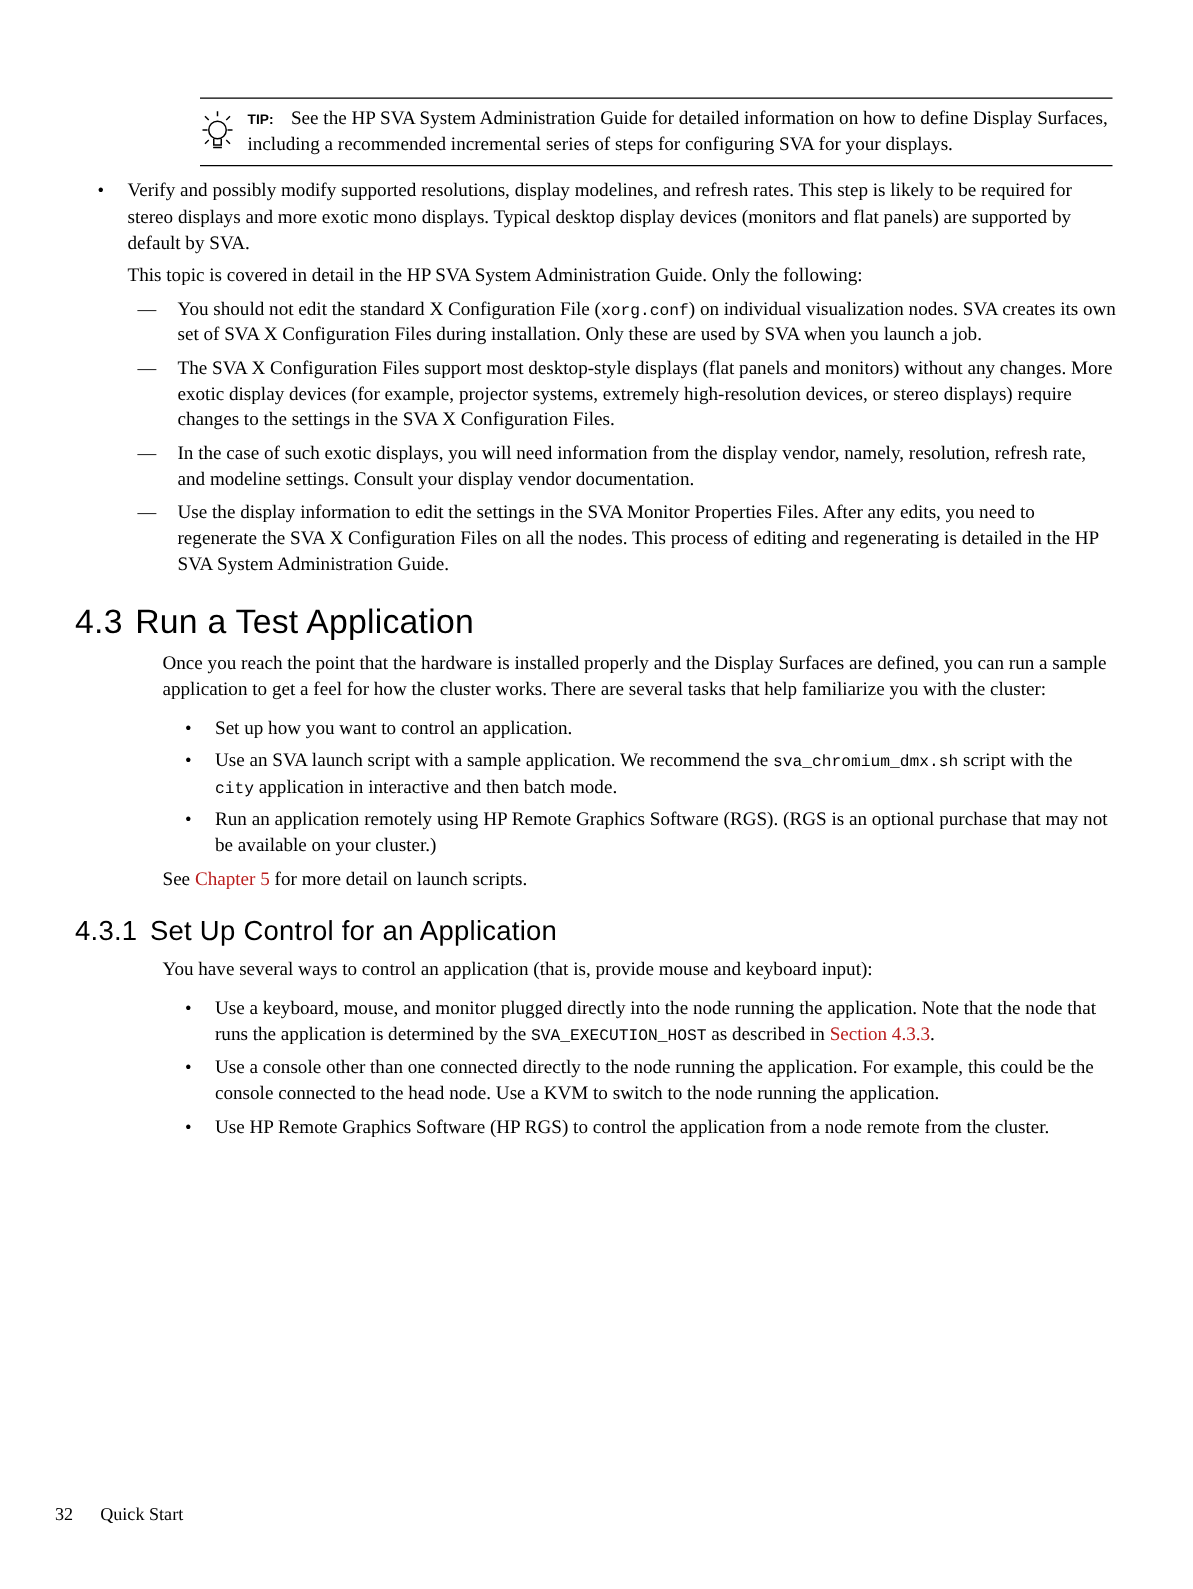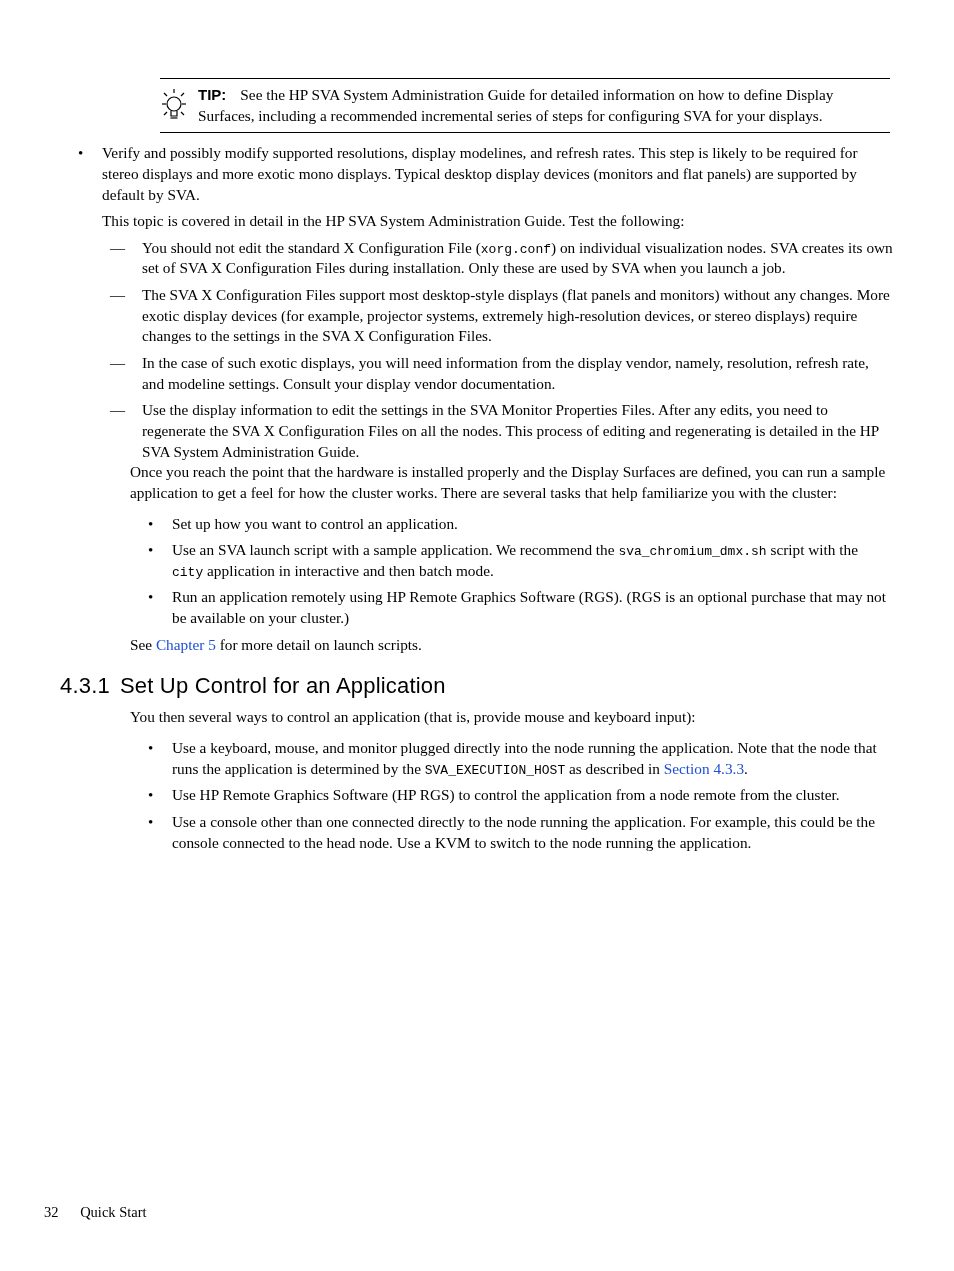--- a/index.html
+++ b/index.html
@@ -41,21 +41,21 @@
     position: relative;
     margin-top: 2px;
   }
   .tip-text {
     font-size: 15.3px;
     line-height: 1.35;
   }
   .tip-label {
     font-family: Arial, Helvetica, sans-serif;
     font-weight: bold;
-    font-size: 15px;
+    font-size: 11px;
     margin-right: 14px;
   }
 
   ul.bul {
     list-style: none;
     margin: 10px 0 0 0;
     padding: 0;
   }
   ul.bul > li {
     padding-left: 42px;
@@ -118,21 +118,21 @@
   .content-block {
     margin-left: 70px;
     margin-right: 4px;
   }
 
   .italic { }
   .mono {
     font-family: "Courier New", Courier, monospace;
     font-size: 13px;
   }
-  a.link, .link { color: #1d4ed8; text-decoration: none; }
+  a.link, .link { color: #b91c1c; text-decoration: none; }
 
 </style>
 </head>
 <body>
 
 <div class="page">
 
   <div class="tip-block">
     <div class="tip-icon">
       <svg viewBox="0 0 28 38" width="28" height="38">
@@ -152,60 +152,63 @@
     </div>
     <div class="tip-text">
       <span class="tip-label">TIP:</span><span>See the </span><span class="italic">HP SVA System Administration Guide</span><span> for detailed information on how to define Display Surfaces, including a recommended incremental series of steps for configuring SVA for your displays.</span>
     </div>
   </div>
 
   <ul class="bul indent-1">
     <li>
       <span>Verify and possibly modify supported resolutions, display modelines, and refresh rates. This step is likely to be required for stereo displays and more exotic mono displays. Typical desktop display devices (monitors and flat panels) are supported by default by SVA.</span>
       <p class="body-p">
-        <span>This topic is covered in detail in the </span><span class="italic">HP SVA System Administration Guide</span><span>. Test the following:</span>
+        <span>This topic is covered in detail in the </span><span class="italic">HP SVA System Administration Guide</span><span>. Only the following:</span>
       </p>
       <ul class="dash">
         <li>
           <span>You should not edit the standard X Configuration File (</span><span class="mono">xorg.conf</span><span>) on individual visualization nodes. SVA creates its own set of SVA X Configuration Files during installation. Only these are used by SVA when you launch a job.</span>
         </li>
         <li>The SVA X Configuration Files support most desktop-style displays (flat panels and monitors) without any changes. More exotic display devices (for example, projector systems, extremely high-resolution devices, or stereo displays) require changes to the settings in the SVA X Configuration Files.</li>
         <li>In the case of such exotic displays, you will need information from the display vendor, namely, resolution, refresh rate, and modeline settings. Consult your display vendor documentation.</li>
         <li>
           <span>Use the display information to edit the settings in the SVA Monitor Properties Files. After any edits, you need to regenerate the SVA X Configuration Files on all the nodes. This process of editing and regenerating is detailed in the </span><span class="italic">HP SVA System Administration Guide</span><span>.</span>
         </li>
       </ul>
     </li>
   </ul>
 
+  <h2 class="sec-43">
+    <span class="num">4.3</span><span>Run a Test Application</span>
+  </h2>
   <div class="content-block">
     <p class="body-p" style="margin-top:0">Once you reach the point that the hardware is installed properly and the Display Surfaces are defined, you can run a sample application to get a feel for how the cluster works. There are several tasks that help familiarize you with the cluster:</p>
     <ul class="bul" style="margin-left:0">
       <li>Set up how you want to control an application.</li>
       <li>
         <span>Use an SVA launch script with a sample application. We recommend the </span><span class="mono">sva_chromium_dmx.sh</span><span> script with the </span><span class="mono">city</span><span> application in interactive and then batch mode.</span>
       </li>
       <li>Run an application remotely using HP Remote Graphics Software (RGS). (RGS is an optional purchase that may not be available on your cluster.)</li>
     </ul>
     <p class="body-p">
       <span>See </span><a class="link">Chapter 5</a><span> for more detail on launch scripts.</span>
     </p>
   </div>
 
   <h3 class="sec-431">
     <span class="num">4.3.1</span><span>Set Up Control for an Application</span>
   </h3>
   <div class="content-block">
-    <p class="body-p" style="margin-top:0">You then several ways to control an application (that is, provide mouse and keyboard input):</p>
+    <p class="body-p" style="margin-top:0">You have several ways to control an application (that is, provide mouse and keyboard input):</p>
     <ul class="bul" style="margin-left:0">
       <li>
         <span>Use a keyboard, mouse, and monitor plugged directly into the node running the application. Note that the node that runs the application is determined by the </span><span class="mono">SVA_EXECUTION_HOST</span><span> as described in </span><a class="link">Section 4.3.3</a><span>.</span>
       </li>
+      <li>Use a console other than one connected directly to the node running the application. For example, this could be the console connected to the head node. Use a KVM to switch to the node running the application.</li>
       <li>Use HP Remote Graphics Software (HP RGS) to control the application from a node remote from the cluster.</li>
-      <li>Use a console other than one connected directly to the node running the application. For example, this could be the console connected to the head node. Use a KVM to switch to the node running the application.</li>
     </ul>
   </div>
 
   <div class="footer">
     <span>32</span>
     <span>Quick Start</span>
   </div>
 </div>
 
 </body></html>

